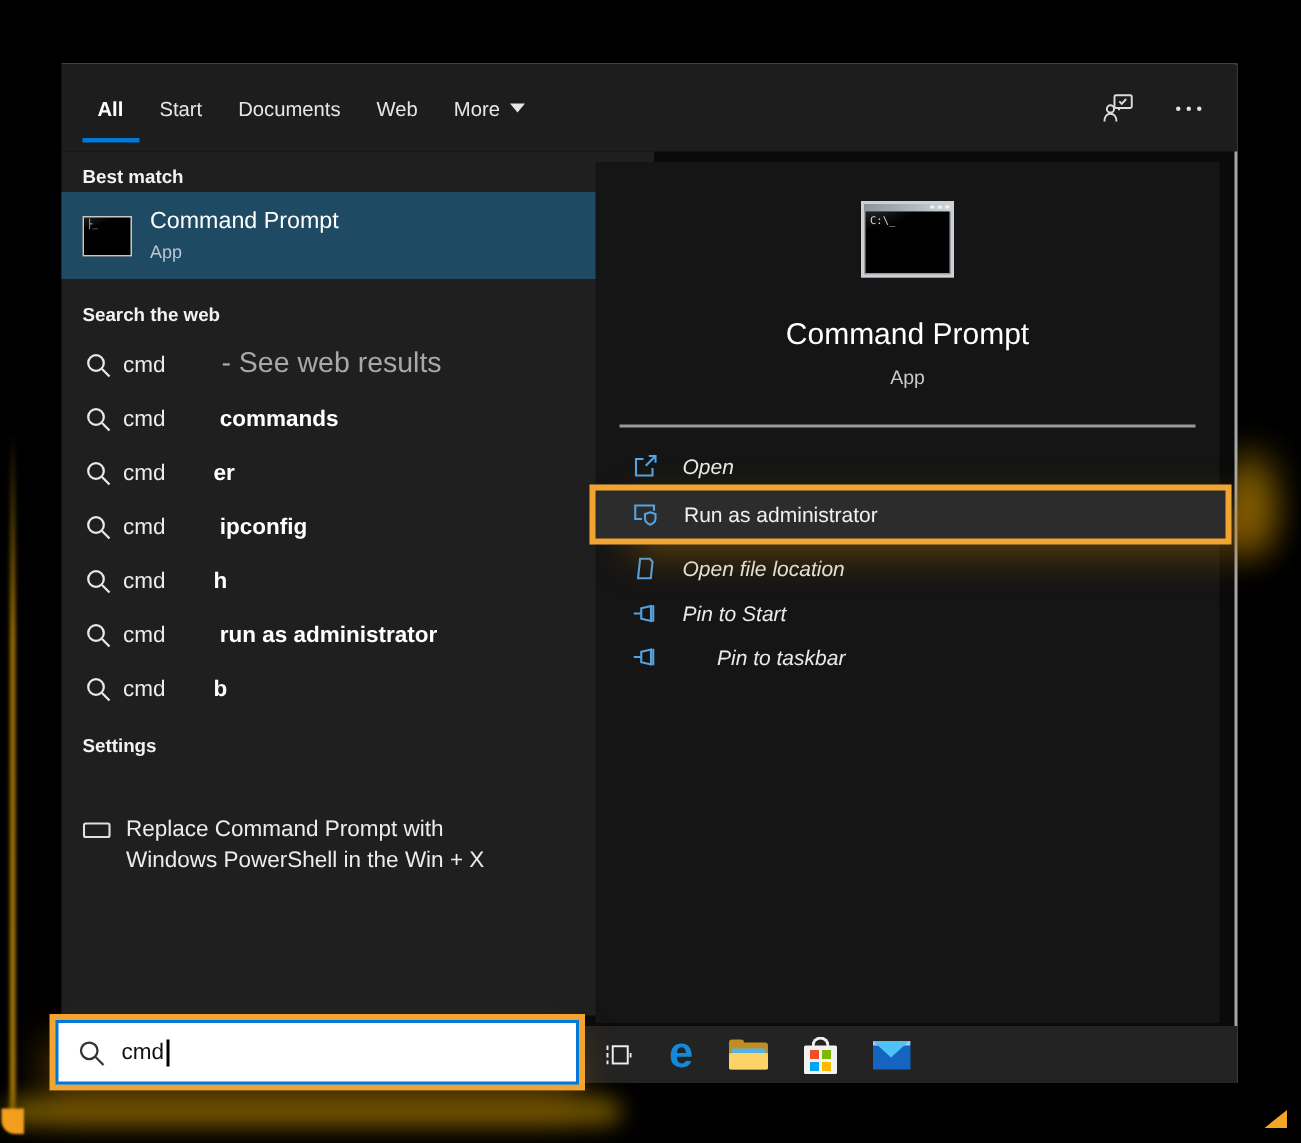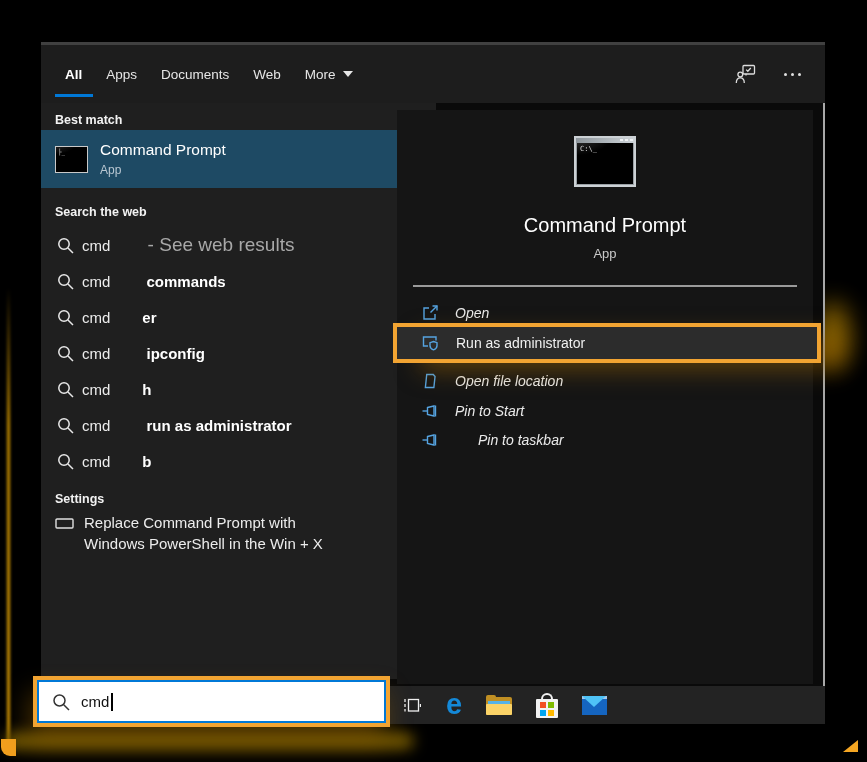--- a/index.html
+++ b/index.html
@@ -12,21 +12,21 @@
   .glow-bottom-bar{position:absolute;left:4px;top:732px;width:410px;height:18px;border-radius:10px;
       background:#6b5200;filter:blur(7px);}
   .glow-corner-bl{position:absolute;left:1px;top:739px;width:15px;height:17px;background:#f2a01e;
       border-radius:0 0 0 9px;filter:blur(.6px);}
   .glow-admin-right{position:absolute;left:816px;top:302px;width:34px;height:66px;border-radius:50%;
       background:#a87a00;filter:blur(12px);opacity:.8;}
   .corner-br-tri{position:absolute;left:843px;top:740px;width:0;height:0;
       border-left:15px solid transparent;border-bottom:12px solid #f5a623;}
 
   
-  .win{position:absolute;left:41px;top:42px;width:784px;height:679px;background:#0a0a0a;border-top:3px solid #404040;}
+  .win{position:absolute;left:41px;top:42px;width:784px;height:679px;background:#0a0a0a;border-top:1px solid #404040;}
   .win-right-border{position:absolute;right:0;top:0;width:2px;height:100%;background:#a8a8a8;}
 
   
   .tabbar{position:absolute;left:0;top:0;width:100%;height:58px;background:#1d1d1d;display:flex;align-items:center;}
   .tabs{display:flex;gap:24px;padding-left:24px;align-items:center;}
   .tab{font-size:13.5px;color:#e6e6e6;cursor:default;}
   .tab.active{font-weight:bold;color:#fff;}
   .tab .caret-down{display:inline-block;margin-left:7px;width:0;height:0;vertical-align:2px;
       border-left:5px solid transparent;border-right:5px solid transparent;border-top:6px solid #e6e6e6;}
   .tab-underline{position:absolute;left:14px;top:49px;width:38px;height:3px;background:#0078d7;}
@@ -48,21 +48,21 @@
   .bm-text{margin-left:12px;}
   .bm-title{font-size:15.5px;color:#fff;}
   .bm-sub{font-size:12px;color:#b9c7d2;margin-top:4px;}
 
   .web-row{height:36px;display:flex;align-items:center;padding-left:16px;position:relative;box-sizing:border-box;}
   .row-text{margin-left:8px;font-size:15px;color:#ececec;white-space:pre;}
   .row-text .b{font-weight:bold;color:#fff;margin-left:32px;}
   .row-text .note{font-size:19px;color:#a8a8a8;}
   .chev{position:absolute;right:18px;top:50%;transform:translateY(-50%);}
 
-  .settings-row{height:58px;display:flex;align-items:flex-start;padding-left:14px;position:relative;box-sizing:border-box;}
+  .settings-row{height:58px;display:flex;align-items:flex-start;padding-left:14px;position:relative;box-sizing:border-box;margin-top:32px;}
   .settings-row .txt{margin-left:10px;font-size:15px;color:#ececec;line-height:21px;}
 
   
   .card{position:absolute;left:356px;top:65px;width:416px;height:574px;background:#151515;}
   .cmd-ico-l{width:62px;height:51px;margin:26px auto 0;border:2px solid #ccd1d5;box-sizing:border-box;background:#9aa0a5;position:relative;}
   .cmd-ico-l .bar{position:absolute;left:0;top:0;right:0;height:5px;background:linear-gradient(to right,#8d959b,#cdd3d7);}
   .cmd-ico-l .dots{position:absolute;right:1px;top:1px;display:flex;gap:2px;}
   .cmd-ico-l .dots i{width:3px;height:2px;background:#eef1f3;}
   .cmd-ico-l .body{position:absolute;left:1px;right:1px;top:5px;bottom:1px;background:#000;
       background-image:radial-gradient(ellipse 120% 85% at -8% -20%,rgba(120,120,120,.5),rgba(0,0,0,0) 60%);}
@@ -119,21 +119,21 @@
   <div class="glow-corner-bl"></div>
   <div class="glow-admin-right"></div>
   <div class="corner-br-tri"></div>
 
   <div class="win">
     <div class="win-right-border"></div>
 
     <div class="tabbar">
       <div class="tabs">
         <span class="tab active">All</span>
-        <span class="tab">Apps</span>
+        <span class="tab">Start</span>
         <span class="tab">Documents</span>
         <span class="tab">Web</span>
         <span class="tab"><span>More</span><span class="caret-down"></span></span>
       </div>
       <div class="tab-underline"></div>
       <div class="topbar-icons">
         <span>
           <svg width="21" height="21" viewBox="0 0 21 21" fill="none" stroke="#dcdcdc" stroke-width="1.3">
             <rect x="8" y="1.5" width="11.5" height="8.5" rx="1"></rect>
             <path d="M11 11.5 L11 9.8"></path>

